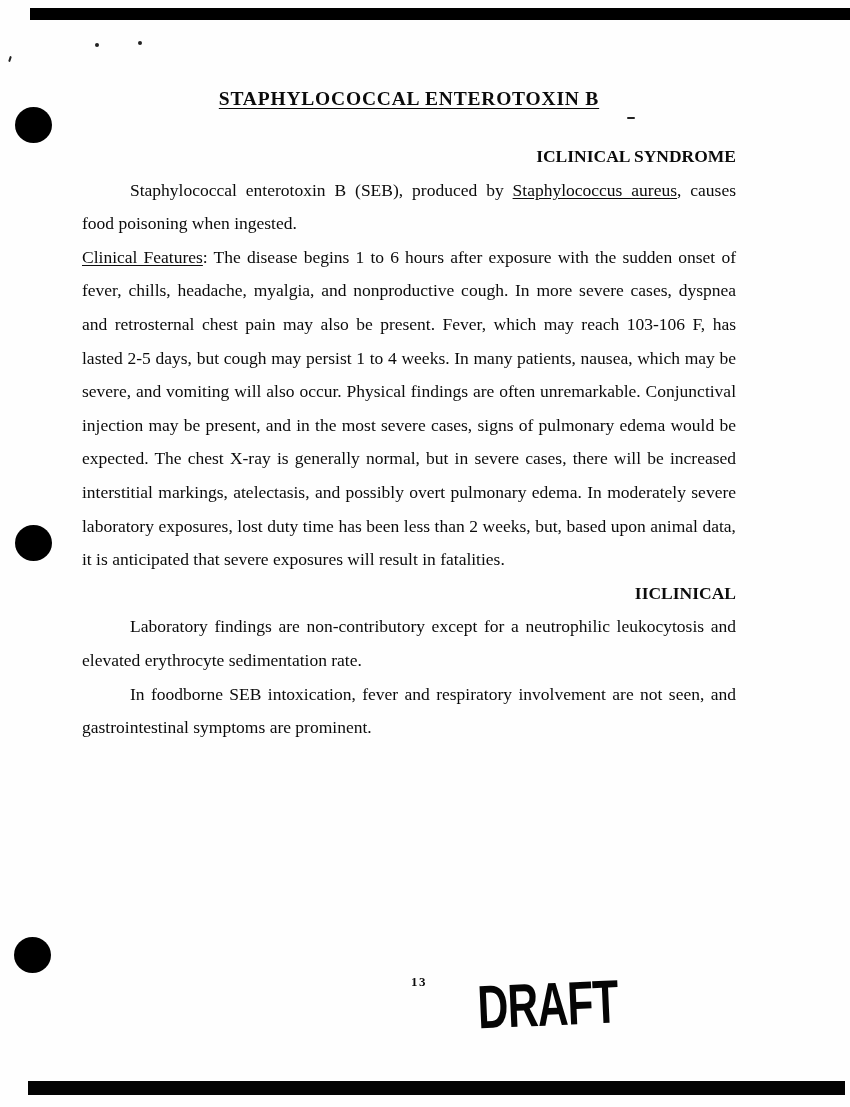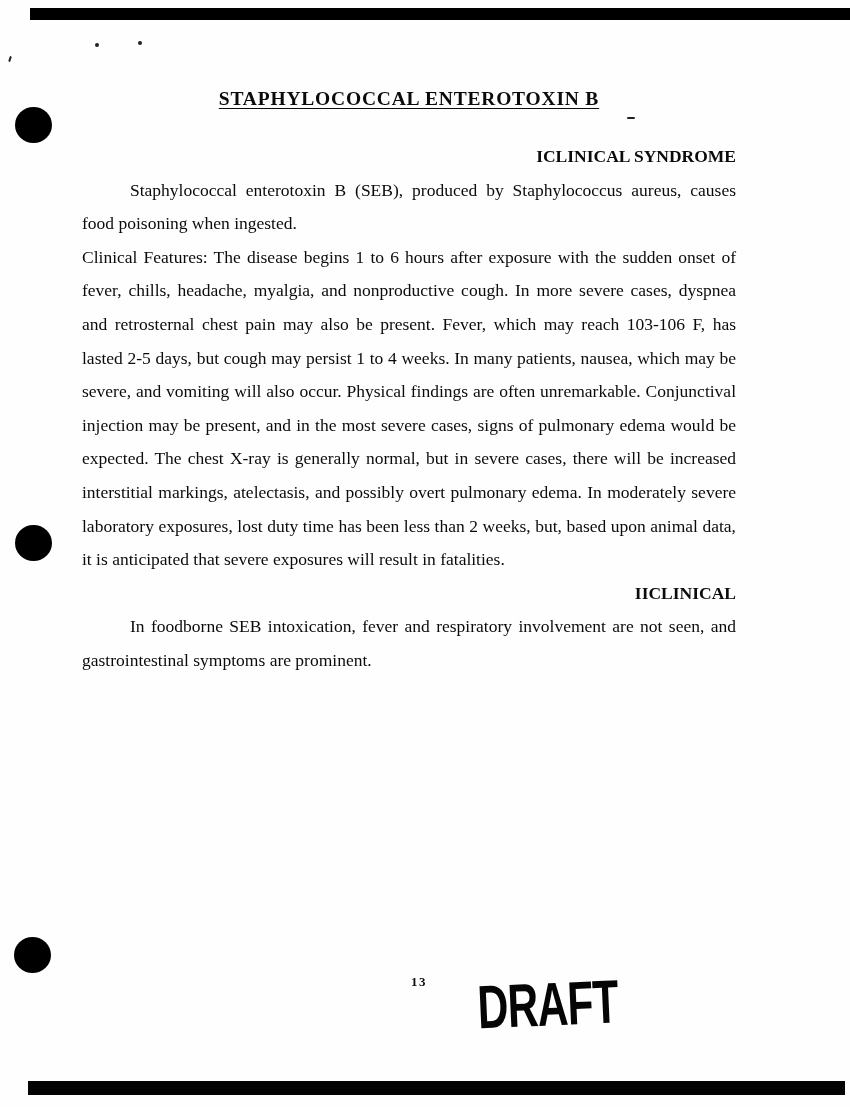--- a/index.html
+++ b/index.html
@@ -86,20 +86,21 @@
   .heading {
     font-weight: bold;
     padding-left: 48px;
     text-align: right;
   }
   .heading .num {
     display: inline-block;
     width: 50px;
   }
   .ul {
+    text-decoration: underline;
     text-underline-offset: 2px;
   }
 
   .footer-page {
     position: absolute;
     left: 411px;
     top: 974px;
     font-weight: bold;
     font-size: 13px;
     letter-spacing: 1.5px;
@@ -145,20 +146,21 @@
 
     <p><span>Staphylococcal enterotoxin B (SEB), produced by </span><span class="ul">Staphylococcus aureus</span><span>, causes food poisoning when ingested.</span></p>
 
 
     <p class="flush"><span class="ul">Clinical Features</span><span>:  The disease begins 1 to 6 hours after exposure with the sudden onset of fever, chills, headache, myalgia, and nonproductive cough.  In more severe cases, dyspnea and retrosternal chest pain may also be present.  Fever, which may reach 103-106 F, has lasted 2-5 days, but cough may persist 1 to 4 weeks.  In many patients, nausea, which may be severe, and vomiting will also occur.  Physical findings are often unremarkable.  Conjunctival injection may be present, and in the most severe cases, signs of pulmonary edema would be expected.  The chest X-ray is generally normal, but in severe cases, there will be increased interstitial markings, atelectasis, and possibly overt pulmonary edema.  In moderately severe laboratory exposures, lost duty time has been less than 2 weeks, but, based upon animal data, it is anticipated that severe exposures will result in fatalities.</span></p>
 
     <div class="heading">
       <span class="num">II</span><span>CLINICAL</span>
     </div>
 
+    <p>Laboratory findings are non-contributory except for a neutrophilic leukocytosis and elevated erythrocyte sedimentation rate.</p>
 
     <p>In foodborne SEB intoxication, fever and respiratory involvement are not seen, and gastrointestinal symptoms are prominent.</p>
 
 
   </div>
 
   <div class="footer-page">13</div>
 
   <div class="draft">DRAFT</div>
 

